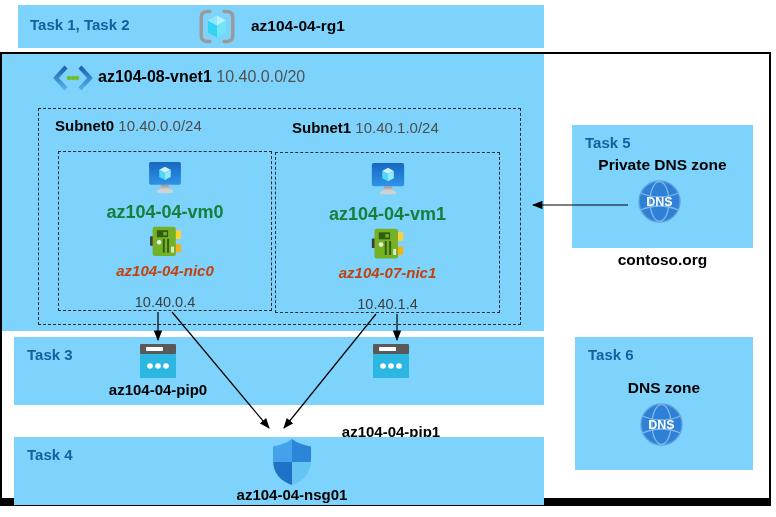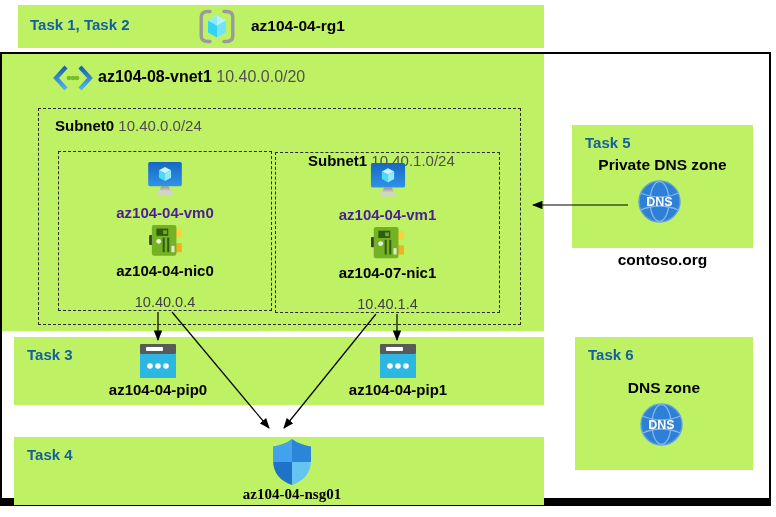--- a/index.html
+++ b/index.html
@@ -1,20 +1,20 @@
 <!DOCTYPE html>
 <html><head>
 <meta charset="utf-8">
 <style>
   * { margin:0; padding:0; box-sizing:border-box; }
   html,body { width:776px; height:517px; background:#fff;
     font-family:"Liberation Sans", sans-serif; }
   .stage { position:relative; width:776px; height:517px; overflow:hidden; background:#fff; }
 
-  .panel { position:absolute; background:#bef264; }
+  .panel { position:absolute; background:#7dd3fc; }
 
   .task-label { position:absolute; left:13px; top:9px; font-weight:bold; font-size:15px; color:#15609f; }
 
   
   .header-strip { left:18px; top:5px; width:526px; height:43px; }
   .header-tasks { left:12px; top:11px; }
   .rg-icon { position:absolute; left:180px; top:3px; width:38px; height:37px; }
   .rg-name { position:absolute; left:233px; top:12px; font-weight:bold; font-size:15.5px; color:#000; }
 
   
@@ -28,41 +28,41 @@
   .vnet-title .name { font-weight:bold; color:#000; }
   .vnet-title .cidr { font-weight:normal; color:#515151; }
 
   .outer-dashed { position:absolute; left:38px; top:108px; width:483px; height:217px;
     border:1.6px dashed #2b2b2b; }
 
   .subnet-label { position:absolute; font-size:15px; }
   .subnet-label .name { font-weight:bold; color:#000; }
   .subnet-label .cidr { font-weight:normal; color:#4d4d4d; }
   .subnet0-label { left:55px; top:117px;text-align:right; }
-  .subnet1-label { left:308px; top:119px;margin-top:33px; }
+  .subnet1-label { left:292px; top:119px; }
 
   .inner-dashed { position:absolute; border:1.6px dashed #2b2b2b;
     display:flex; flex-direction:column; align-items:center; padding-top:9px; }
   .inner-box0 { left:58px; top:151px; width:214px; height:160px; }
   .inner-box1 { left:275px; top:152px; width:225px; height:161px; }
   .vm-icon { width:38px; height:42px; }
-  .res-name { margin-top:4px; font-weight:bold; font-size:15px; color:#4c1d95; }
+  .res-name { margin-top:4px; font-weight:bold; font-size:18px; color:#15803d; }
   .nic-icon { width:33px; height:35px; margin-top:3px; }
-  .nic-name { margin-top:5px; font-weight:bold; font-size:15px; color:#000000; }
+  .nic-name { margin-top:5px; font-weight:bold; font-size:15px; color:#c2410c;font-style:italic; }
   .ip-text { margin-top:15px; font-size:14.5px; color:#3f3f3f; }
 
   
   .task3-strip { left:14px; top:337px; width:530px; height:68px; }
   .task4-strip { left:14px; top:437px; width:530px; height:68px; }
   .pip-group { position:absolute; top:7px; width:130px; display:flex; flex-direction:column; align-items:center; }
   .pip0-group { left:79px; }
-  .pip1-group { left:319px; }
+  .pip1-group { left:312px;gap:42px; }
   .pip-icon { width:40px; height:34px; }
   .pip-name { margin-top:3px; font-weight:bold; font-size:15px; }
-  .nsg-group { position:absolute; left:198px; top:2px; width:160px; display:flex; flex-direction:column; align-items:center;font-family:Liberation Serif, serif; }
+  .nsg-group { position:absolute; left:198px; top:2px; width:160px; display:flex; flex-direction:column; align-items:center; }
   .nsg-icon { width:38px; height:46px; }
   .nsg-name { margin-top:1px; font-weight:bold; font-size:15px; }
 
   
   .task5-box { left:572px; top:125px; width:181px; height:123px; }
   .task6-box { left:575px; top:337px; width:178px; height:133px; }
   .side-title { position:absolute; left:0; width:100%; text-align:center; font-weight:bold; font-size:15.5px; color:#000; }
   .t5-title { top:31px; }
   .t5-icon { position:absolute; left:calc(50% - 25px); top:55px; width:43px; height:43px; }
   .t5-zone { top:102px;margin-top:24px; }

